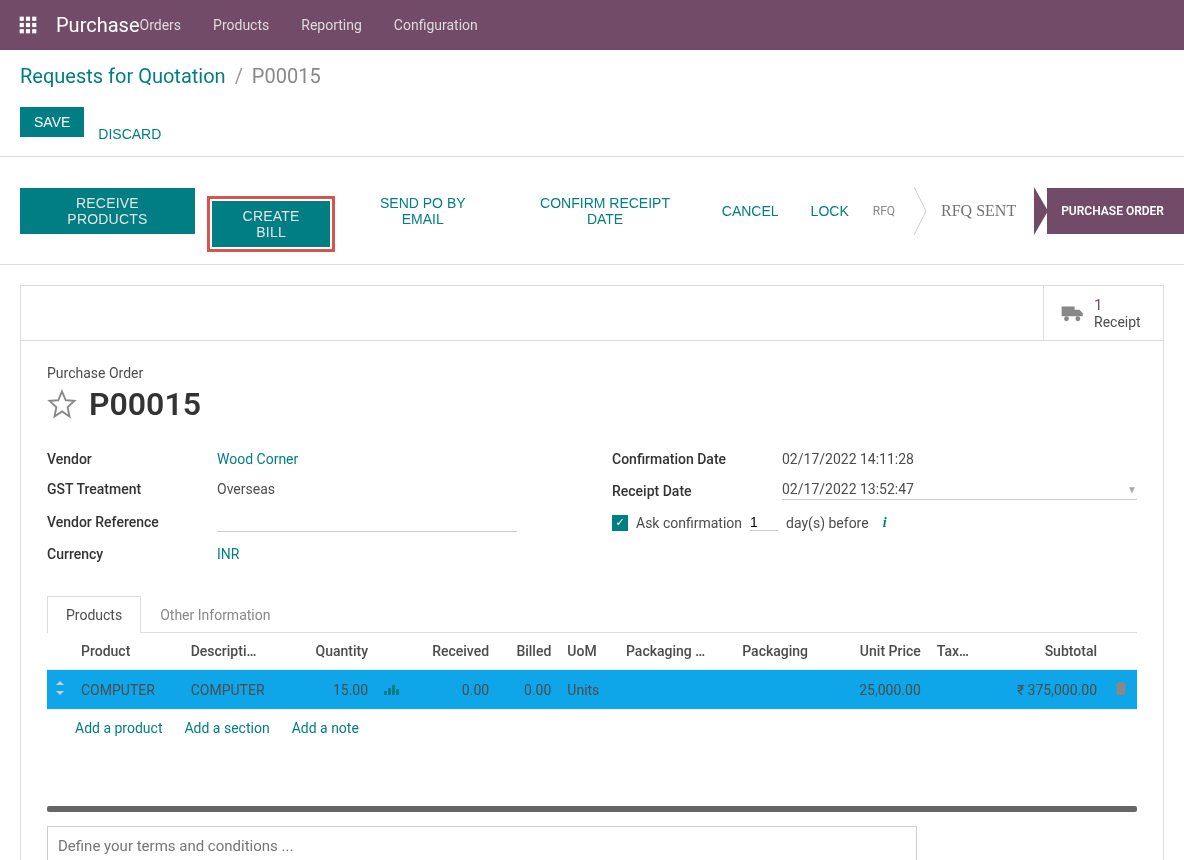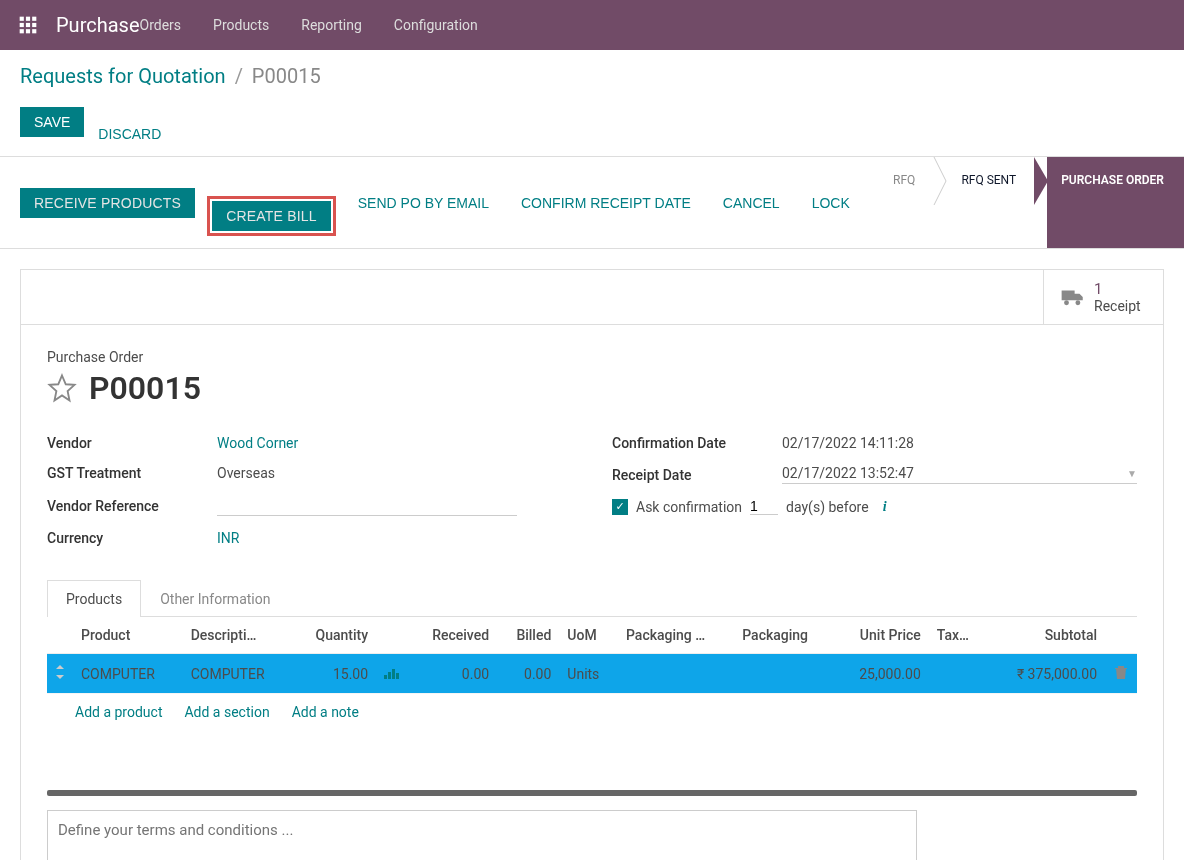--- a/index.html
+++ b/index.html
@@ -15,21 +15,21 @@
 .breadcrumb-row .sep { color: #999; margin: 0 4px; }
 .breadcrumb-row .current { color: #888; }
 .savebar { padding: 6px 20px 14px 20px; display: flex; gap: 14px; align-items: center; }
 .btn-primary { background: #017E84; color: #fff; border: none; padding: 7px 14px; font-size: 14px; cursor: pointer; font-weight: 500; }
 .btn-link { background: none; border: none; color: #017E84; font-size: 14px; cursor: pointer; font-weight: 500; margin-top: 24px; }
 .actionbar { border-top: 1px solid #ddd; border-bottom: 1px solid #ddd; display: flex; align-items: stretch; padding-left: 20px; }
 .actionbar .actions { display: flex; align-items: center; gap: 12px; padding: 12px 0; flex: 1; }
 .act-btn { background: #017E84; color: #e5e5e5; border: none; padding: 7px 14px; font-size: 14px; cursor: pointer; font-weight: 500; text-transform: uppercase; letter-spacing: 0.2px; }
 .act-btn-text { background: none; border: none; color: #017E84; font-size: 14px; cursor: pointer; font-weight: 500; text-transform: uppercase; padding: 7px 10px; }
 .highlight-box { border: 3px solid #d9534f; padding: 2px; display: inline-block; margin-top: 27px; }
-.status-wrapper { position: relative; display: flex; }
+.status-wrapper { position: relative; display: flex; align-items: center; }
 .content-area { padding: 0 20px 20px 20px; margin-top: 20px; }
 .card { border: 1px solid #ddd; background: #fff; }
 .stat-row { display: flex; justify-content: flex-end; border-bottom: 1px solid #ddd; }
 .stat-box { display: flex; align-items: center; padding: 10px 16px; border-left: 1px solid #ddd; gap: 8px; cursor: pointer; min-width: 120px; }
 .stat-box .s-num { color: #714B67; font-size: 15px; }
 .stat-box .s-lbl { color: #4c4c4c; font-size: 14px; }
 .stat-box svg { fill: #888; }
 .sheet { padding: 24px 26px; }
 .doc-type { font-size: 14px; margin-bottom: 4px; }
 .title-row { display: flex; align-items: center; gap: 12px; margin-bottom: 28px; }
@@ -112,21 +112,21 @@
     <button class="act-btn-text">SEND PO BY EMAIL</button>
     <button class="act-btn-text">CONFIRM RECEIPT DATE</button>
     <button class="act-btn-text">CANCEL</button>
     <button class="act-btn-text">LOCK</button>
   </div>
   <div class="status-wrapper">
     <div style="position:relative; padding:16px 18px 16px 14px; color:#888; font-size:12px;">RFQ</div>
     <svg width="14" height="48" viewBox="0 0 14 48">
         <path d="M1 0 L13 24 L1 48" stroke="#ccc" stroke-width="1" fill="none"></path>
       </svg>
-    <div style="position:relative; padding:16px 18px 16px 14px; color:#0f172a; font-size:12px;">RFQ SENT</div>
+    <div style="position:relative; padding:16px 18px 16px 14px; color:#737373; font-size:16px;font-family:Liberation Serif, serif;">RFQ SENT</div>
     <svg width="14" height="48" viewBox="0 0 14 48" style="margin-right:-1px;">
         <path d="M0 0 L14 24 L0 48 Z" fill="#714B67"></path>
       </svg>
     <div style="background:#714B67; color:#fff; padding:16px 20px 16px 14px; font-size:12px; font-weight:600;">PURCHASE ORDER</div>
   </div>
 </div>
 
 <div class="content-area">
   <div class="card">
     <div class="stat-row">

